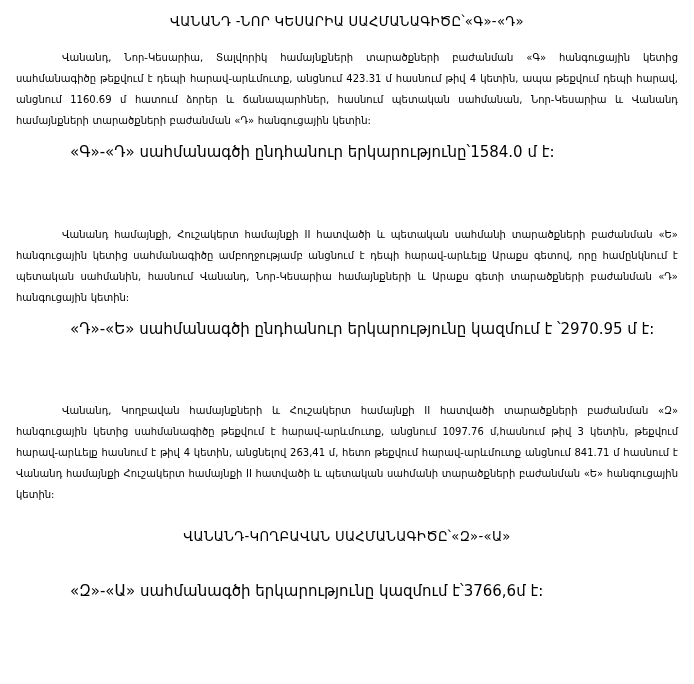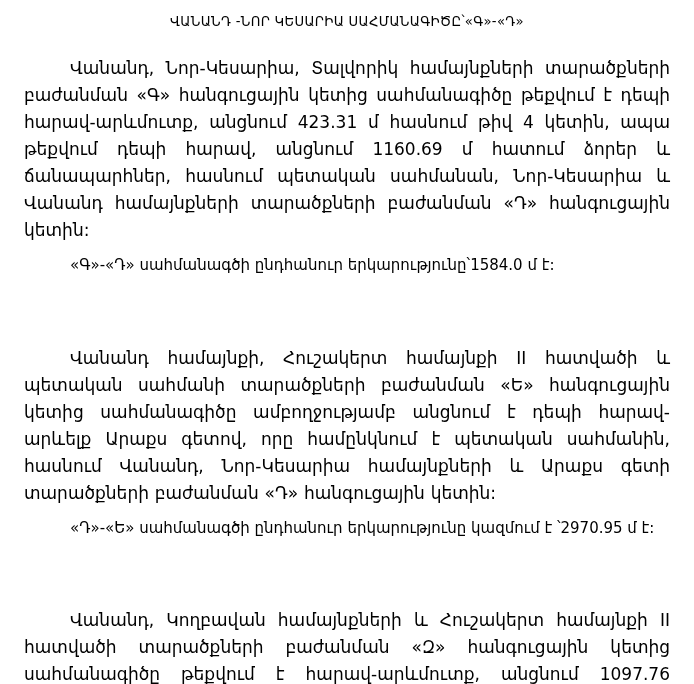--- a/index.html
+++ b/index.html
@@ -26,26 +26,26 @@
     text-align: center;
     font-size: 13.2px;
     font-weight: 400;
     letter-spacing: 0.3px;
     line-height: 1.15;
     margin: 0;
     white-space: nowrap;
   }
   .h-gap-top-1 { margin-top: 6px; }
   .para {
-    font-size: 17px;
-    line-height: 27px;
+    font-size: 10px;
+    line-height: 21px;
     text-align: justify;
     text-justify: inter-word;
     text-indent: 46px;
-    margin: 12px;
+    margin: 4px;
     word-spacing: 0.4px;
   }
   .result-line {
     font-size: 15px;
     line-height: 19.6px;
     margin: 12px;
     text-indent: 46px;
     text-align: left;
     white-space: nowrap;
   }
@@ -66,16 +66,17 @@
   <div class="spacer-lg"></div>
   <div class="spacer-xl"></div>
   <p class="para">Վանանդ համայնքի, Հուշակերտ համայնքի II հատվածի և պետական սահմանի տարածքների բաժանման «Ե» հանգուցային կետից  սահմանագիծը ամբողջությամբ անցնում է դեպի հարավ-արևելք Արաքս գետով, որը համընկնում է պետական սահմանին, հասնում Վանանդ, Նոր-Կեսարիա համայնքների և Արաքս գետի տարածքների բաժանման «Դ» հանգուցային կետին:</p>
   <p class="result-line">«Դ»-«Ե» սահմանագծի ընդհանուր  երկարությունը կազմում է ՝2970.95 մ է:</p>
 
   <div class="spacer-lg"></div>
   <div class="spacer-xl"></div>
   <p class="para">Վանանդ, Կողբավան համայնքների և Հուշակերտ համայնքի II հատվածի տարածքների բաժանման «Զ» հանգուցային կետից սահմանագիծը թեքվում է հարավ-արևմուտք, անցնում 1097.76 մ,հասնում թիվ 3 կետին, թեքվում հարավ-արևելք հասնում է թիվ 4 կետին, անցնելով 263,41 մ, հետո թեքվում  հարավ-արևմուտք անցնում 841.71 մ հասնում է Վանանդ համայնքի Հուշակերտ համայնքի II հատվածի և պետական սահմանի տարածքների բաժանման  «Ե» հանգուցային կետին:</p>
 
   <div class="spacer-lg"></div>
+  <div class="heading">ՎԱՆԱՆԴ-ԿՈՂԲԱՎԱՆ ՍԱՀՄԱՆԱԳԻԾԸ՝«Զ»-«Ա»</div>
   <div class="spacer-xl"></div>
   <p class="result-line">«Զ»-«Ա» սահմանագծի երկարությունը կազմում է՝3766,6մ է:</p>
 
 </div>
 
 </body></html>

